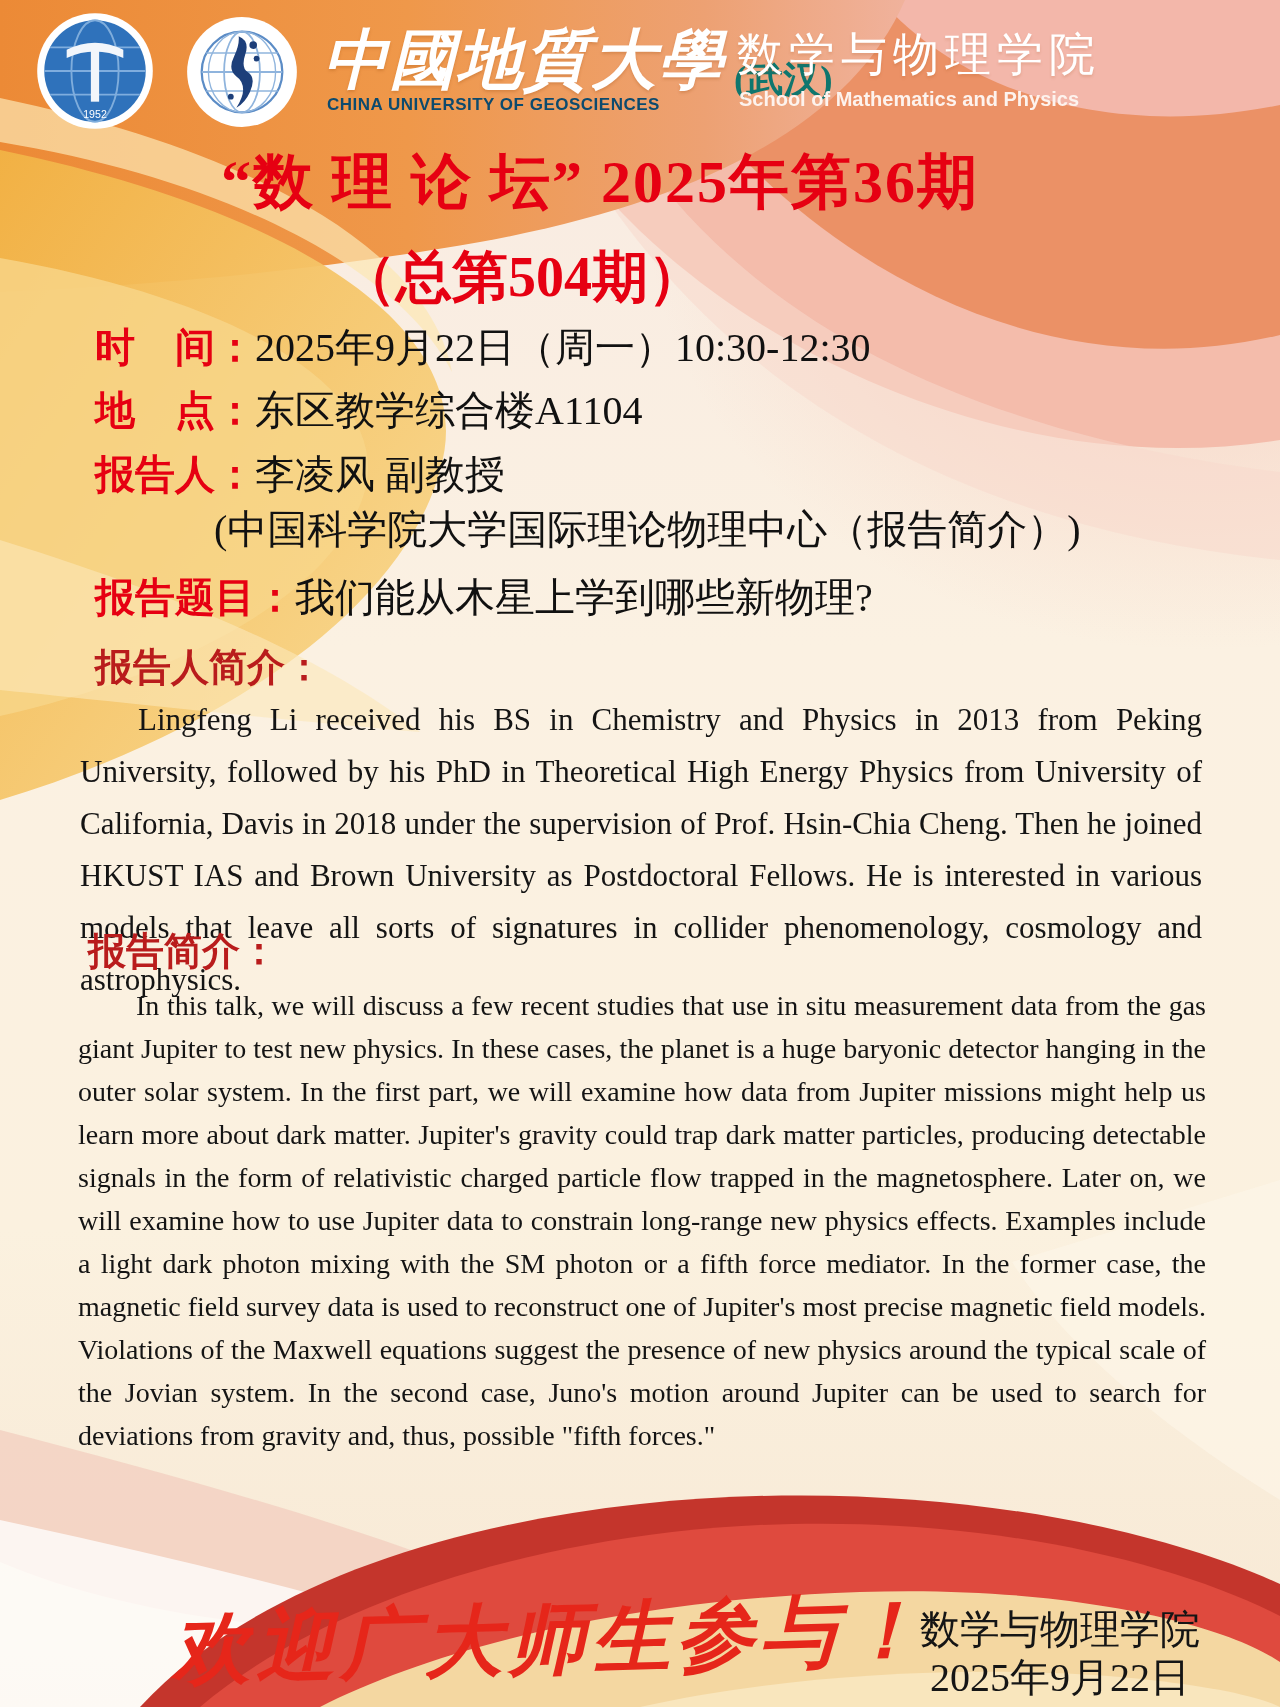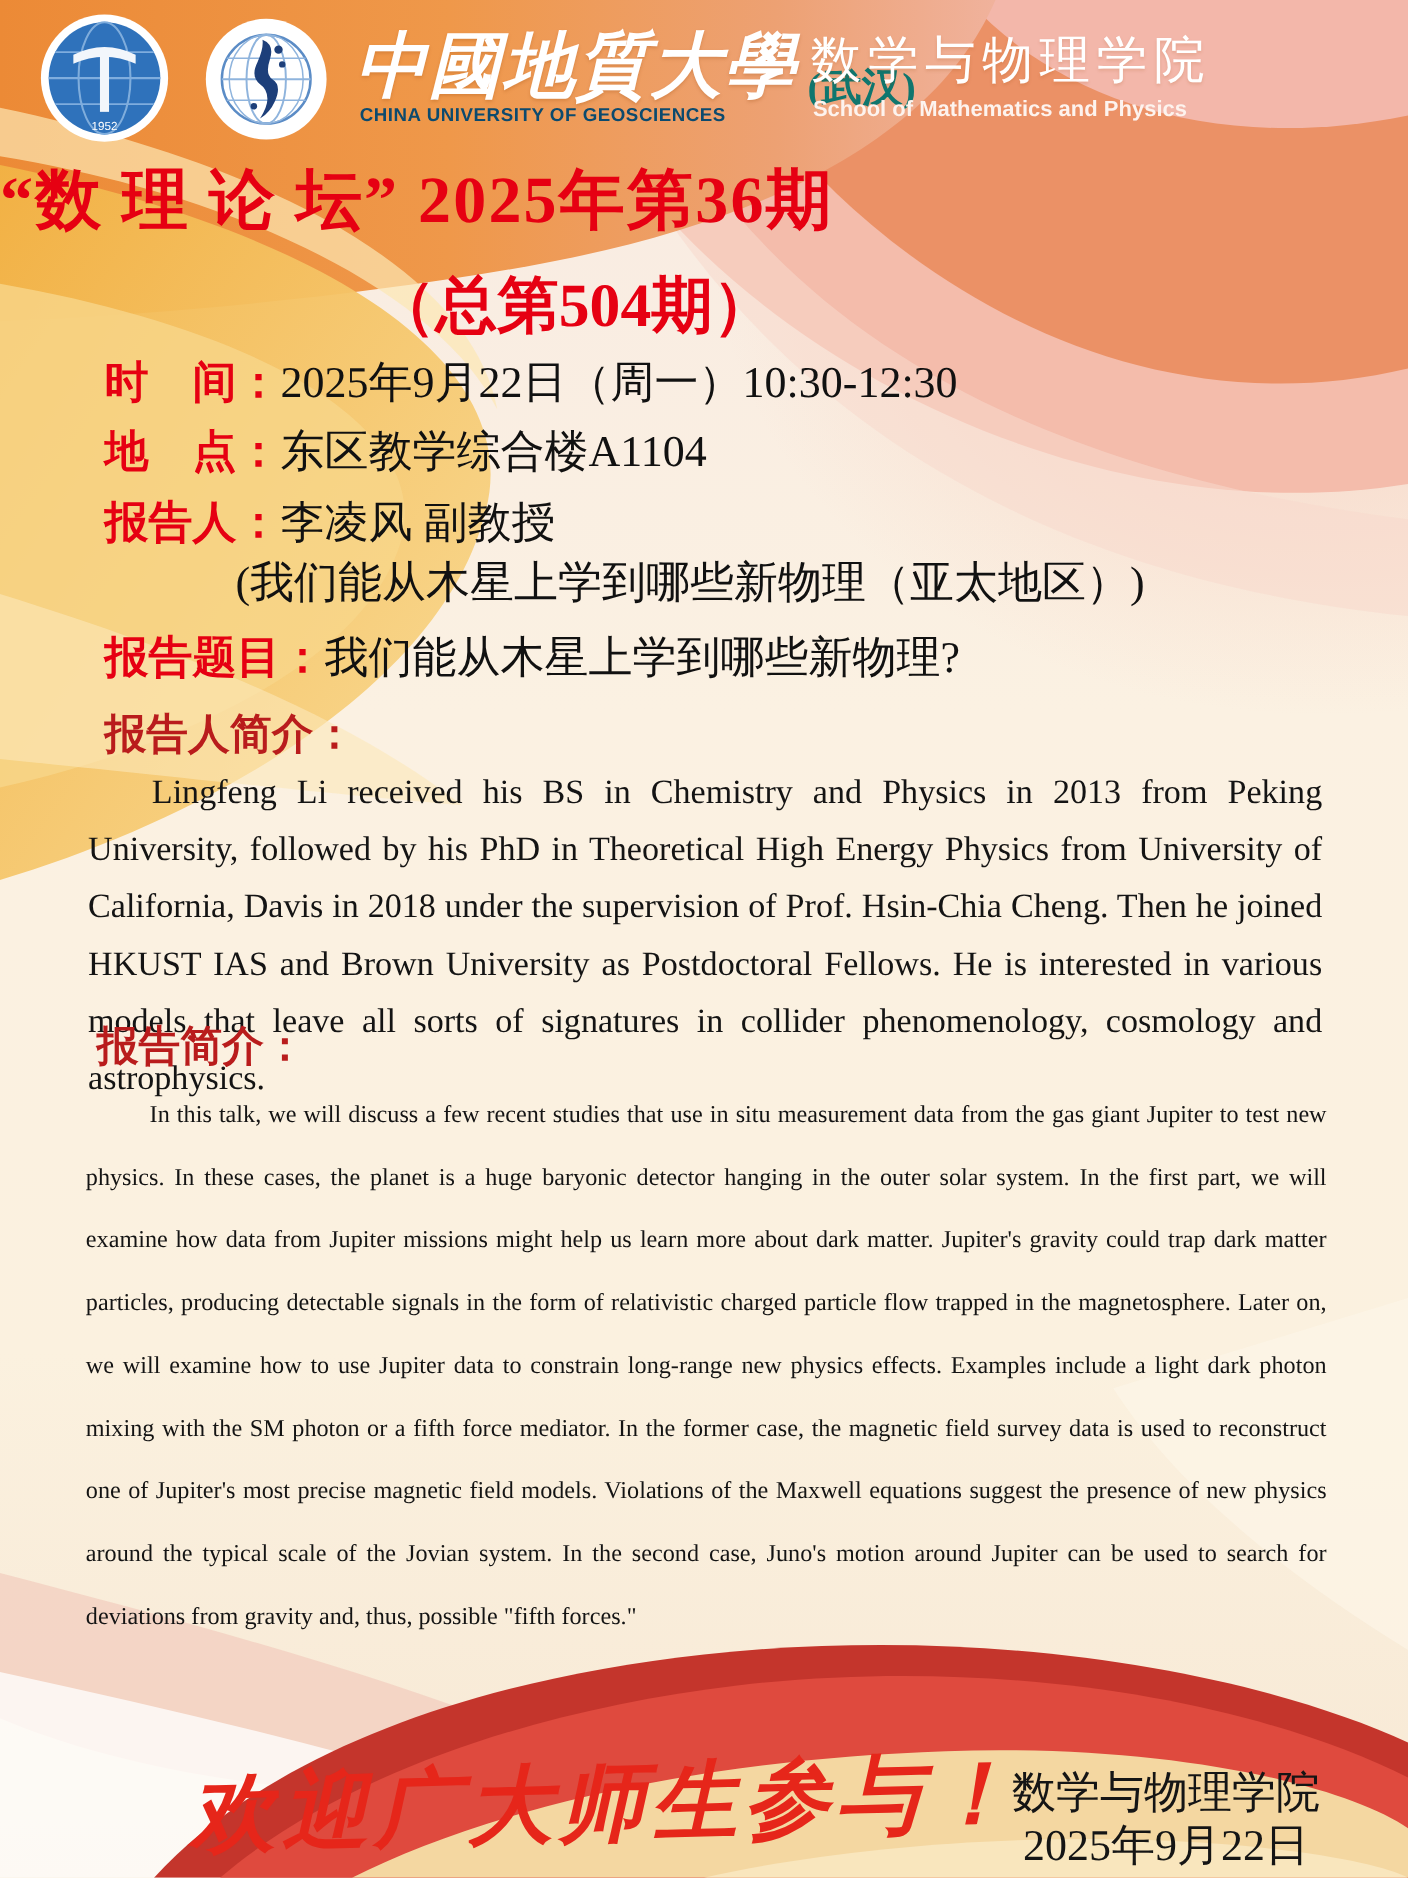--- a/index.html
+++ b/index.html
@@ -17,32 +17,32 @@
   .uni-zh{left:323px;top:16px;font-size:65px;font-weight:bold;font-style:italic;color:#fff;
           letter-spacing:2px;text-shadow:0 2px 3px rgba(150,70,10,.25);}
   .campus{left:734px;top:44px;font-size:37px;color:#0f766e;font-weight:bold;margin-top:11px;}
   .uni-en{left:327px;top:95px;font-size:17px;font-weight:bold;color:#0c4a6e;
           font-family:"Liberation Sans",sans-serif;letter-spacing:.5px;}
   .school-zh{left:737px;top:24px;font-size:46px;color:#fff;letter-spacing:6px;
           font-family:"Liberation Sans",sans-serif;font-weight:500;text-shadow:0 2px 3px rgba(160,80,20,.2);}
   .school-en{left:739px;top:88px;font-size:20px;font-weight:bold;color:#fdf3ee;
           font-family:"Liberation Sans",sans-serif;}
   
-  .title1{left:0;top:142px;width:1200px;text-align:left;font-size:60px;font-weight:bold;
+  .title1{left:0;top:142px;width:1200px;text-align:center;font-size:60px;font-weight:bold;
           color:#e60012;letter-spacing:2px;}
   .title2{left:0;top:240px;width:1044px;text-align:center;font-size:56px;font-weight:bold;color:#e60012;}
   
   .row{left:95px;font-size:40px;white-space:nowrap;}
   .lbl{color:#e60012;font-weight:bold;}
   .val{color:#111;}
   .affil{left:214px;font-size:40px;color:#111;}
   .heading{font-size:38px;font-weight:bold;color:#b91c1c;}
   .para{color:#141414;text-align:justify;}
   .bio{left:80px;top:694px;width:1122px;font-size:31px;line-height:52px;text-indent:58px;}
-  .abs{left:78px;top:984px;width:1128px;font-size:22px;line-height:57px;text-indent:58px;}
+  .abs{left:78px;top:984px;width:1128px;font-size:28px;line-height:43px;text-indent:58px;}
   
   .welcome{left:110px;top:1588px;width:880px;text-align:center;font-size:78px;font-weight:bold;
            font-style:italic;color:#e6261a;letter-spacing:6px;transform:rotate(-1.5deg);z-index:4;}
   .sig{left:900px;top:1606px;width:320px;text-align:center;font-size:40px;line-height:48px;
        color:#151515;z-index:4;}
 </style>
 </head>
 <body>
 
 <svg class="decor" viewBox="0 0 1280 1707" preserveAspectRatio="none" aria-hidden="true">
@@ -121,21 +121,21 @@
 
 <div class="layer row" style="top:320px">
   <span class="lbl">时　间：</span><span class="val">2025年9月22日（周一）10:30-12:30</span>
 </div>
 <div class="layer row" style="top:383px">
   <span class="lbl">地　点：</span><span class="val">东区教学综合楼A1104</span>
 </div>
 <div class="layer row" style="top:447px">
   <span class="lbl">报告人：</span><span class="val">李凌风 副教授</span>
 </div>
-<div class="layer affil" style="top:502px">(我们能从木星上学到哪些新物理（亚太地区）)</div>
+<div class="layer affil" style="top:502px">(中国科学院大学国际理论物理中心（报告简介）)</div>
 <div class="layer row" style="top:570px">
   <span class="lbl">报告题目：</span><span class="val">我们能从木星上学到哪些新物理?</span>
 </div>
 
 <div class="layer heading" style="left:95px;top:642px">报告人简介：</div>
 <div class="layer para bio">Lingfeng Li received his BS in Chemistry and Physics in 2013 from Peking University, followed by his PhD in Theoretical High Energy Physics from University of California, Davis in 2018 under the supervision of Prof. Hsin-Chia Cheng. Then he joined HKUST IAS and Brown University as Postdoctoral Fellows. He is interested in various models that leave all sorts of signatures in collider phenomenology, cosmology and astrophysics.</div>
 
 <div class="layer heading" style="left:88px;top:926px">报告简介：</div>
 <div class="layer para abs">In this talk, we will discuss a few recent studies that use in situ measurement data from the gas giant Jupiter to test new physics. In these cases, the planet is a huge baryonic detector hanging in the outer solar system. In the first part, we will examine how data from Jupiter missions might help us learn more about dark matter. Jupiter's gravity could trap dark matter particles, producing detectable signals in the form of relativistic charged particle flow trapped in the magnetosphere. Later on, we will examine how to use Jupiter data to constrain long-range new physics effects. Examples include a light dark photon mixing with the SM photon or a fifth force mediator. In the former case, the magnetic field survey data is used to reconstruct one of Jupiter's most precise magnetic field models. Violations of the Maxwell equations suggest the presence of new physics around the typical scale of the Jovian system. In the second case, Juno's motion around Jupiter can be used to search for deviations from gravity and, thus, possible "fifth forces."</div>
 

